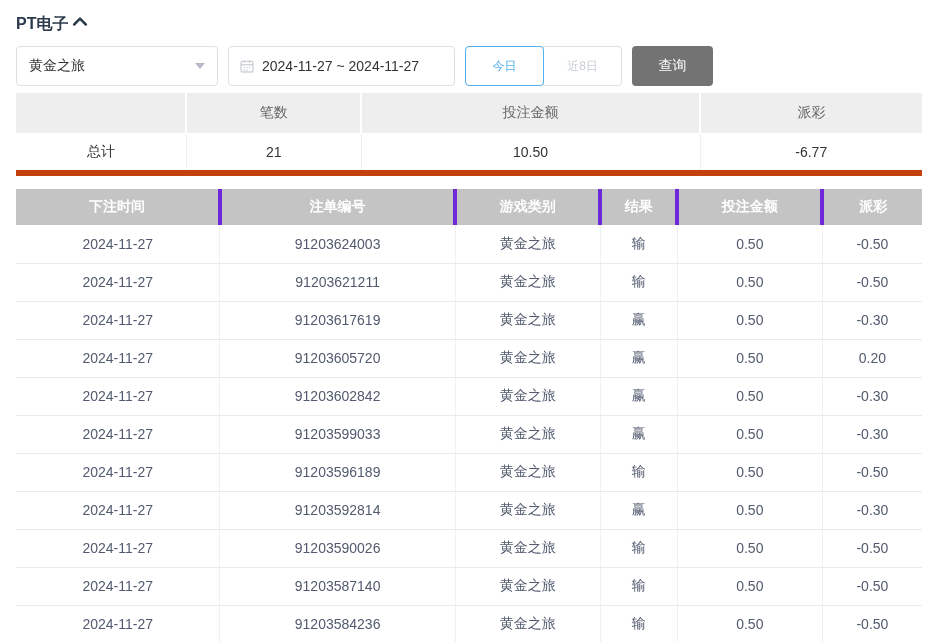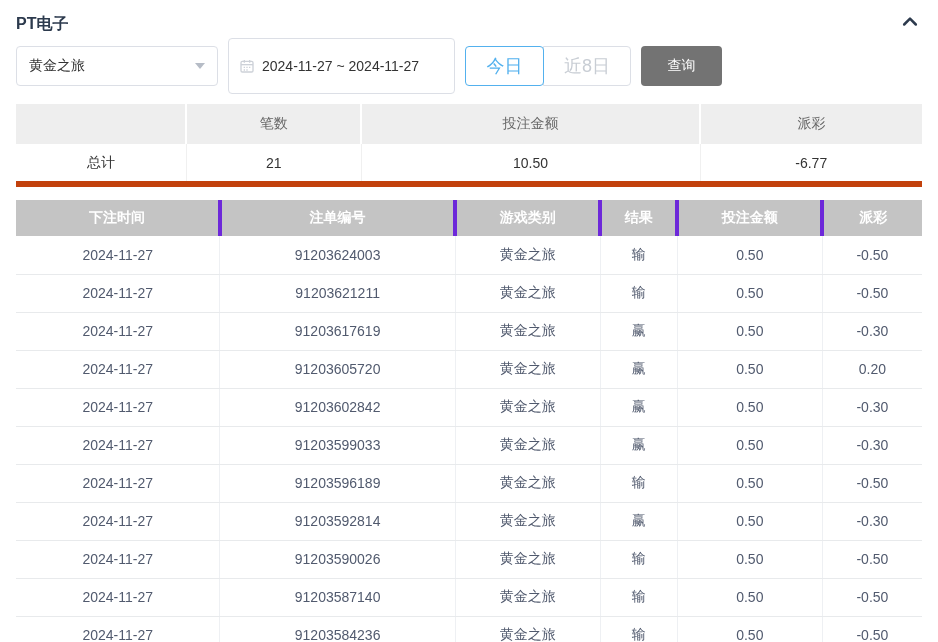--- a/index.html
+++ b/index.html
@@ -7,72 +7,72 @@
     width: 938px; height: 642px;
     background: #ffffff;
     overflow: hidden;
     font-family: "Liberation Sans", "DejaVu Sans", sans-serif;
   }
   .panel { padding: 0 16px; }
 
   
   .panel-header {
     height: 42px;
-    display: flex; align-items: center; justify-content: space-between;
+    display: flex; align-items: center; 
     padding-top: 6px;
   }
   .panel-title { font-size: 16px; font-weight: 700; color: #2c3a4d; }
   .collapse-btn { width: 24px; height: 24px; display: flex; align-items: center; justify-content: center; cursor: pointer; }
 
   
   .filter-bar { display: flex; align-items: center; margin-top: 4px; height: 40px; }
   .select-box {
     width: 202px; height: 40px;
     border: 1px solid #dcdfe6; border-radius: 4px;
     display: flex; align-items: center; justify-content: space-between;
     padding: 0 12px; cursor: pointer; background: #fff;
   }
   .select-value { font-size: 14px; color: #333; }
   .caret-down {
     width: 0; height: 0;
     border-left: 5px solid transparent; border-right: 5px solid transparent;
     border-top: 6px solid #b6bcc6;
   }
   .date-box {
-    width: 227px; height: 56px; margin-left: 10px;
+    width: 227px; height: 40px; margin-left: 10px;
     border: 1px solid #dcdfe6; border-radius: 4px;
     display: flex; align-items: center; padding: 10px 10px; background: #fff; cursor: pointer;
   }
   .date-value { font-size: 14px; color: #333; margin-left: 7px; white-space: nowrap; }
   .seg-group { display: flex; margin-left: 10px; }
   .seg-btn {
     min-width: 79px; height: 40px; padding: 0 20px;
     background: #fff; border: 1px solid #dcdfe6;
-    font-size: 18px; color: #c8cdd4; cursor: pointer;
+    font-size: 12px; color: #c8cdd4; cursor: pointer;
     margin-left: -1px; position: relative;
     font-family: inherit;
   }
   .seg-btn:first-child { margin-left: 0; border-radius: 4px 0 0 4px; }
   .seg-btn:last-child { border-radius: 0 4px 4px 0; }
   .seg-btn.active {
     color: #53b1ee; border-color: #53b1ee; border-radius: 4px; z-index: 2;
   }
   .query-btn {
     width: 81px; height: 40px; margin-left: 10px;
     background: #737373; border: none; border-radius: 4px;
     color: #fff; font-size: 14px; cursor: pointer;
     font-family: inherit;
   }
 
   
   table { border-collapse: collapse; width: 906px; table-layout: fixed; }
   td, th { text-align: center; font-weight: 400; overflow: hidden; white-space: nowrap; }
 
   
-  .summary-table { margin-top: 18px; }
+  .summary-table { margin-top: 7px; }
   .summary-table th {
     background: #eeeeee; height: 40px; font-size: 14px; color: #666;
     border-right: 2px solid #fff;
   }
   .summary-table th:last-child { border-right: none; }
   .summary-table td {
     height: 40px; font-size: 14px; color: #333;
     border-right: 1px solid #f0f0f0; border-bottom: 6px solid #c2410c;
   }
   .summary-table td:last-child { border-right: none; }

